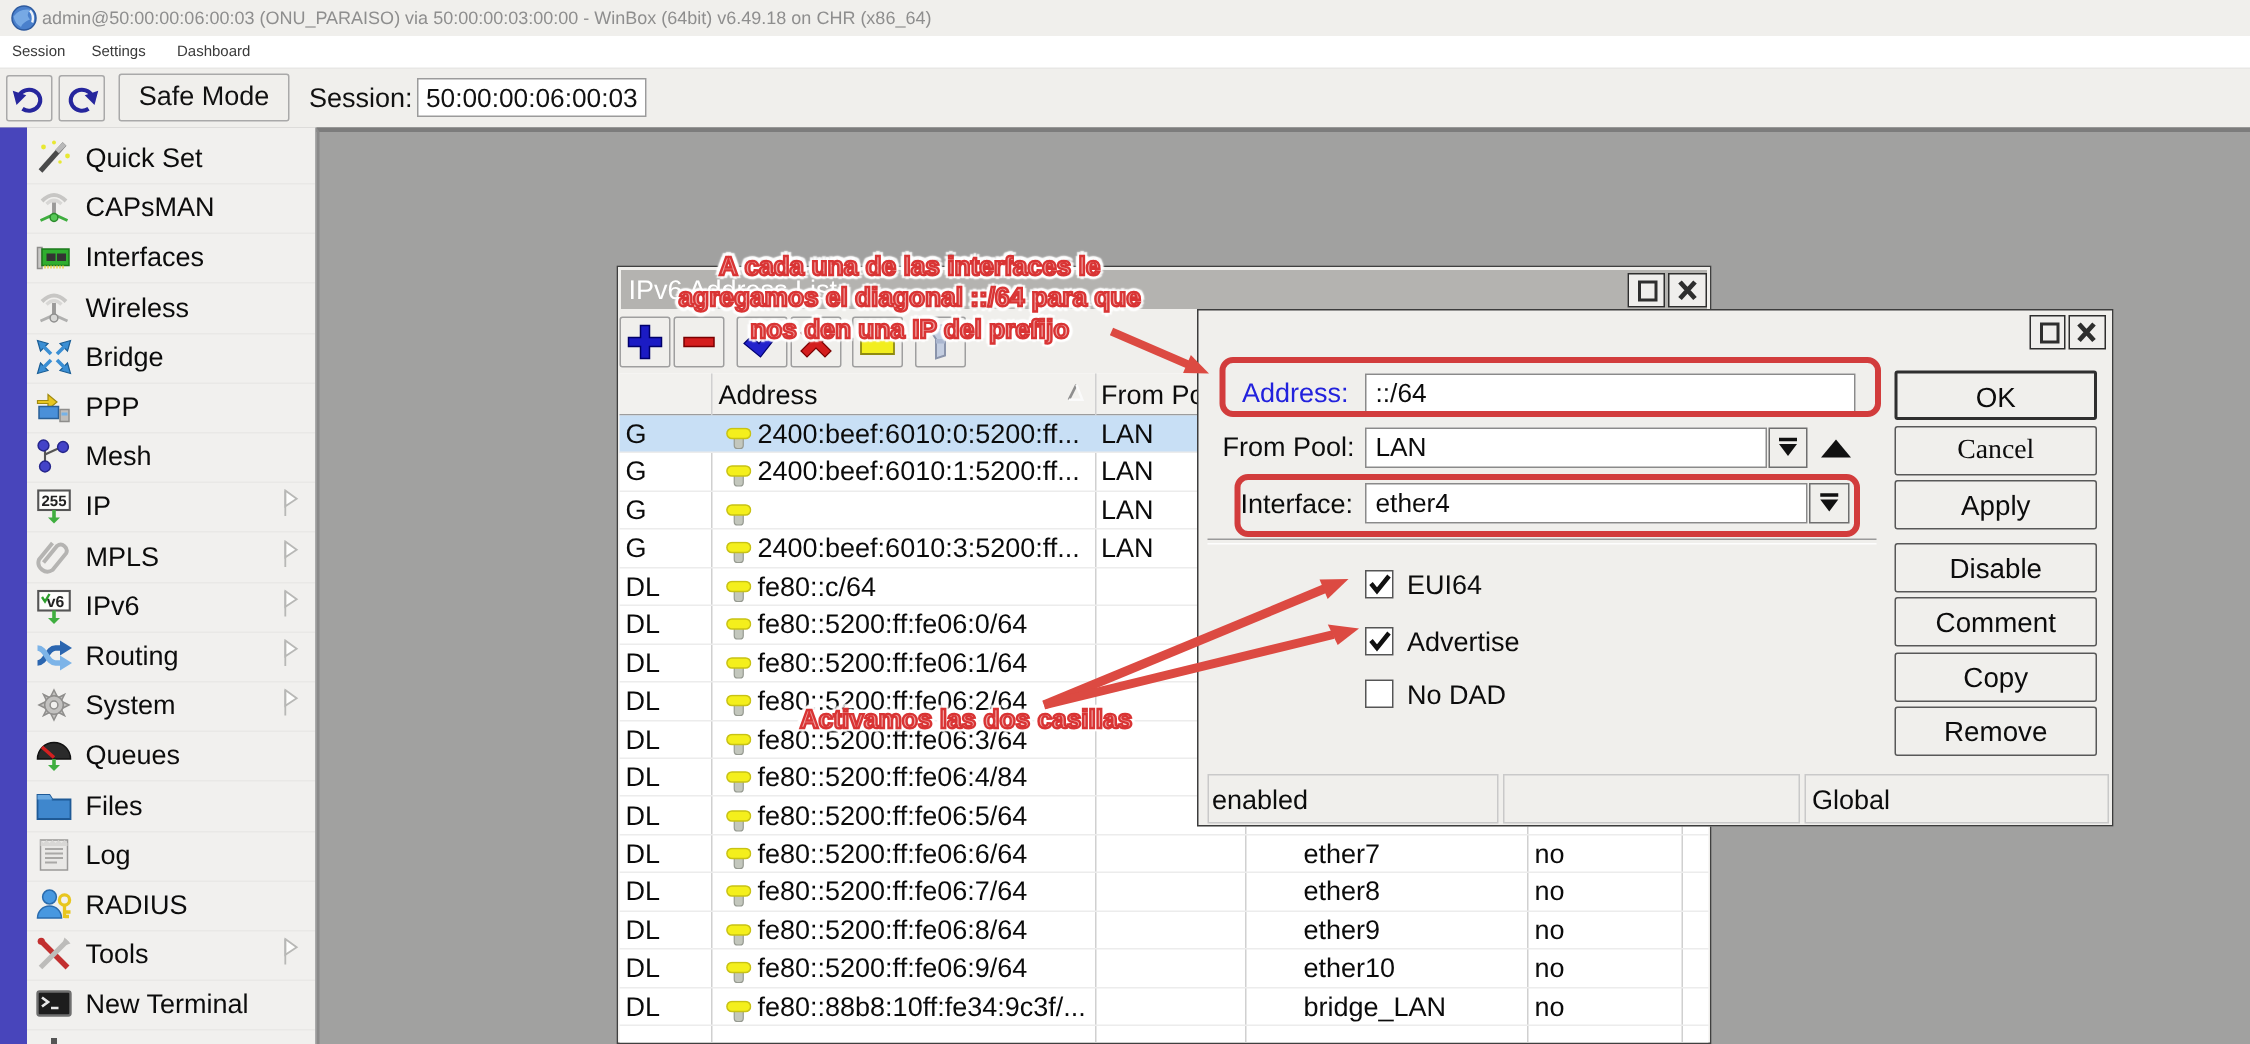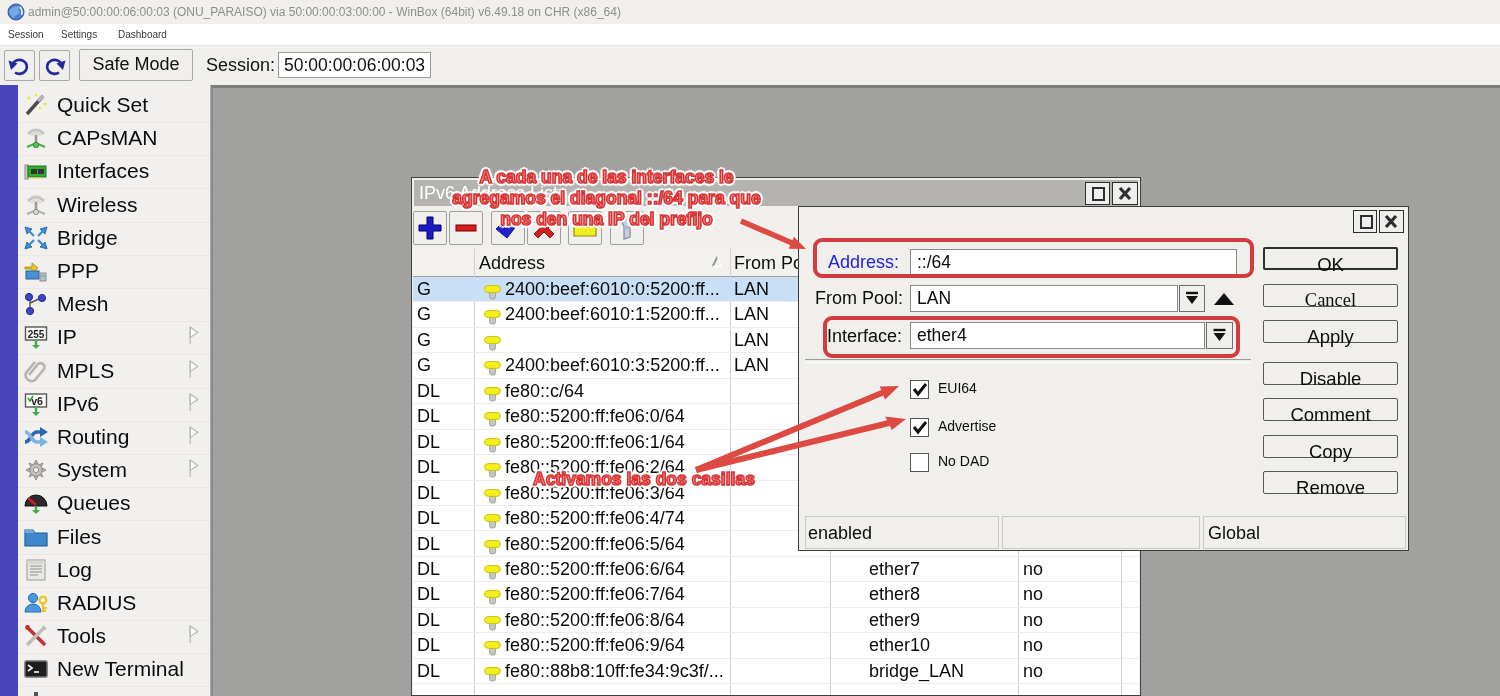--- a/index.html
+++ b/index.html
@@ -18,21 +18,21 @@
             font-size:18px;color:#111;}
   #sesslabel{left:206px;top:6px;font-size:18px;color:#111;line-height:26px;}
   #sessinput{left:278px;top:6px;width:146px;height:24px;background:#fff;border:1px solid #9b9b9b;
              font-size:17.5px;color:#111;line-height:24px;padding-left:5px;}
   
   #bluestrip{left:0;top:85px;width:18px;height:611px;background:#4845bb;}
   #sidebar{left:18px;top:85px;width:193px;height:611px;background:#f1f0ee;
            border-right:1px solid #aaa;box-sizing:border-box;}
   .sitem{position:absolute;left:0;width:192px;height:34px;border-bottom:1px solid #e9e8e6;}
   .sicon{position:absolute;left:5px;top:4px;width:26px;height:26px;}
-  .stext{position:absolute;left:39px;top:3px;font-size:21px;color:#0c0c0c;line-height:28px;text-align:center;}
+  .stext{position:absolute;left:39px;top:3px;font-size:18px;color:#0c0c0c;line-height:28px;text-align:center;}
   .sarrow{position:absolute;right:10px;top:6px;}
   
   #mdi{left:211px;top:85px;width:1289px;height:611px;background:#a1a1a0;
        border-top:3px solid #7c7c7c;border-left:2px solid #8a8a8a;box-sizing:border-box;}
   
   #lwin{left:411px;top:177px;width:730px;height:519px;background:#f0efec;
         border:1px solid #404040;box-sizing:border-box;}
   #ltitle{left:2px;top:2px;width:724px;height:26px;background:#b4b3b0;color:#fff;
           font-size:18px;line-height:26px;}
   .wbtn{background:#efeeec;border:1px solid #2e2e2e;box-sizing:border-box;}
@@ -55,26 +55,26 @@
   .adv{left:610px;}
   .aicon{position:absolute;left:71px;top:8px;}
   
   #dlg{left:798px;top:206px;width:611px;height:345px;background:#f0efec;
        border:1px solid #3c3c3c;box-sizing:border-box;}
   #dtitle{left:2px;top:2px;width:605px;height:26px;background:#4347cd;color:#fff;
           font-size:18px;line-height:26px;}
   .dlabel{position:absolute;height:20px;font-size:18px;color:#0c0c0c;text-align:right;}
   .dinput{position:absolute;background:#fff;border:1px solid #8a8a8a;box-sizing:border-box;
           font-size:17.5px;color:#0b0b0b;line-height:25px;padding-left:6px;}
-  .dbtn{position:absolute;left:464px;width:135px;height:23px;background:#f0efec;
+  .dbtn{position:absolute;left:464px;width:135px;height:33px;background:#f0efec;
         border:1px solid #585858;border-radius:2px;box-sizing:border-box;text-align:center;
         font-size:18.5px;color:#0c0c0c;line-height:31px;}
   .cb{position:absolute;left:111px;width:19px;height:19px;background:#fff;
       border:1px solid #555;box-sizing:border-box;}
-  .cblabel{position:absolute;left:139px;font-size:14px;color:#0c0c0c;}
+  .cblabel{position:absolute;left:139px;font-size:18px;color:#0c0c0c;}
   .ddbtn{position:absolute;width:26px;height:27px;background:#f0efec;border:1px solid #6f6f6f;
          box-sizing:border-box;}
   #dstatus{left:6px;top:309px;width:601px;height:33px;}
   .scell{position:absolute;top:0;height:33px;font-size:18px;color:#0c0c0c;line-height:33px;border:1px solid #c9c9c9;box-sizing:border-box;}
   
   .redtext{position:absolute;white-space:nowrap;font-weight:bold;font-size:17.5px;color:#eea4a4;
            -webkit-text-stroke:1.6px #d93434;text-align:center;
            text-shadow:-3px 0 1px #fff,3px 0 1px #fff,0 -3px 1px #fff,0 3px 1px #fff,
                        -2.2px -2.2px 1px #fff,2.2px -2.2px 1px #fff,-2.2px 2.2px 1px #fff,2.2px 2.2px 1px #fff;
            line-height:20.8px;z-index:40;}
@@ -456,21 +456,21 @@
           <rect x="0.6" y="0.6" width="15.8" height="6.8" rx="3.4" fill="#f4ef1c" stroke="#c8c214" stroke-width="1"></rect>
         </svg>
         <div class="tcell addr">fe80::5200:ff:fe06:3/64</div>
       </div>
 <div class="trow" style="top:257.05px;">
         <div class="tcell flag">DL</div>
         <svg class="aicon" width="17" height="15" viewBox="0 0 17 15">
           <rect x="5.5" y="5" width="6" height="9" rx="2.2" fill="#c3c7bd" stroke="#969a91" stroke-width="0.8"></rect>
           <rect x="0.6" y="0.6" width="15.8" height="6.8" rx="3.4" fill="#f4ef1c" stroke="#c8c214" stroke-width="1"></rect>
         </svg>
-        <div class="tcell addr">fe80::5200:ff:fe06:4/74</div>
+        <div class="tcell addr">fe80::5200:ff:fe06:4/84</div>
       </div>
 <div class="trow" style="top:282.50px;">
         <div class="tcell flag">DL</div>
         <svg class="aicon" width="17" height="15" viewBox="0 0 17 15">
           <rect x="5.5" y="5" width="6" height="9" rx="2.2" fill="#c3c7bd" stroke="#969a91" stroke-width="0.8"></rect>
           <rect x="0.6" y="0.6" width="15.8" height="6.8" rx="3.4" fill="#f4ef1c" stroke="#c8c214" stroke-width="1"></rect>
         </svg>
         <div class="tcell addr">fe80::5200:ff:fe06:5/64</div>
       </div>
 <div class="trow" style="top:307.95px;">

